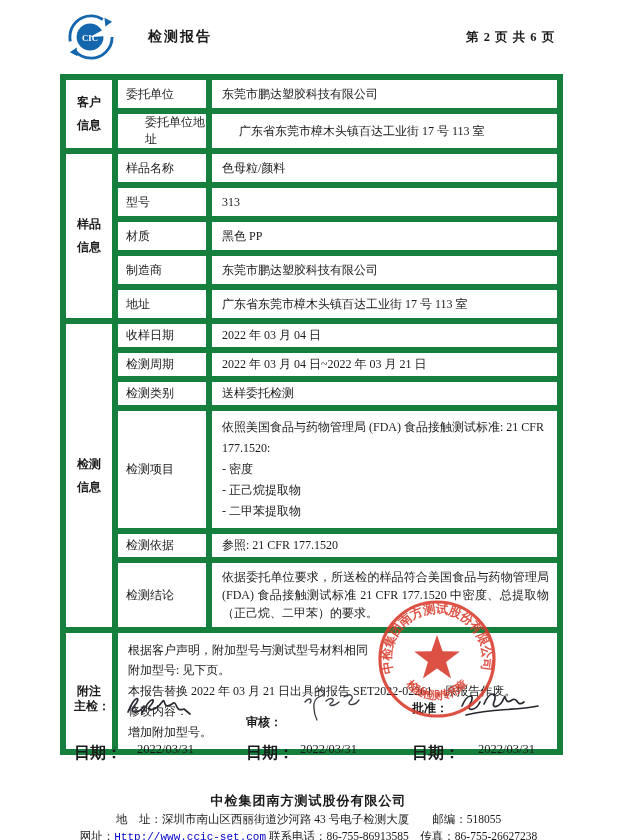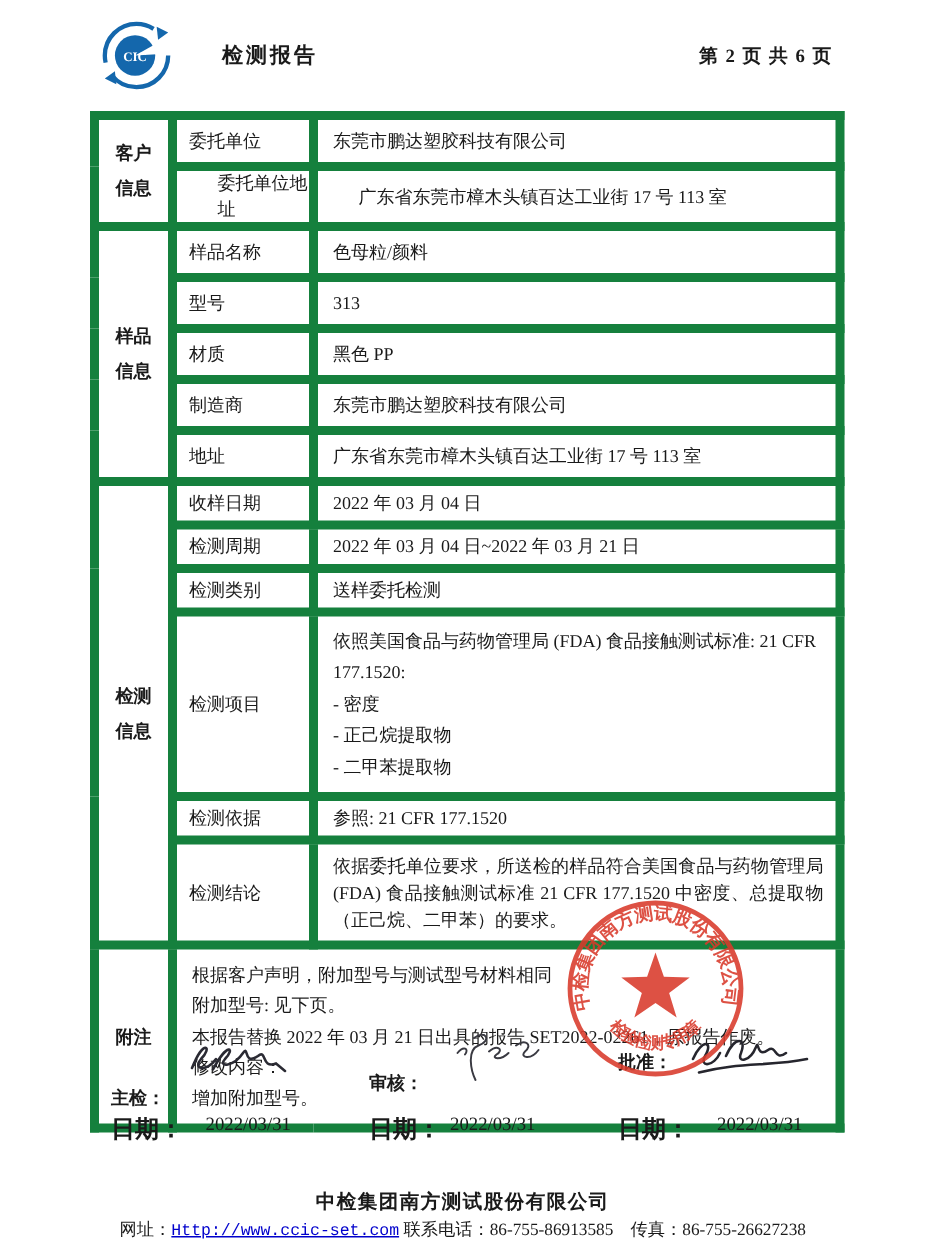--- a/index.html
+++ b/index.html
@@ -133,21 +133,21 @@
       <td class="note" colspan="2">根据客户声明，附加型号与测试型号材料相同
 附加型号: 见下页。
 本报告替换 2022 年 03 月 21 日出具的报告 SET2022-02261，原报告作废。
 修改内容：
 增加附加型号。</td>
     </tr>
   </tbody>
     </table>
 
   <div class="sig-area">
-    <span class="sig-label" style="left:74px; top:724px;">主检：</span>
+    <span class="sig-label" style="left:74px; top:698px;">主检：</span>
     <svg class="sig-svg" style="left:120px; top:686px;" width="76" height="38" viewBox="0 0 76 38">
       <path d="M8 26 C16 6 22 12 14 20 C8 27 18 29 24 20 M22 27 C32 8 37 13 30 20 C25 26 36 25 42 16 C46 10 42 25 52 18 C58 13 54 27 64 23 L70 28" fill="none" stroke="#2a2a33" stroke-width="1.7" stroke-linecap="round"></path>
     </svg>
     <span class="sig-label" style="left:246px; top:698px;margin-top:16px;">审核：</span>
     <svg class="sig-svg" style="left:298px; top:684px;" width="66" height="40" viewBox="0 0 66 40">
       <path d="M18 8 C26 2 30 10 21 13 C13 16 16 30 19 36 M7 18 C11 13 15 15 12 19 M28 17 C34 12 38 16 33 19 C29 22 36 23 41 18 M46 13 C53 8 57 13 52 17 C48 21 56 23 61 16" fill="none" stroke="#3a3a42" stroke-width="1.3" stroke-linecap="round"></path>
     </svg>
     <span class="sig-label" style="left:412px; top:700px;">批准：</span>
     <svg class="sig-svg" style="left:452px; top:684px;" width="92" height="40" viewBox="0 0 92 40">
       <path d="M10 22 C16 8 24 10 18 20 C14 28 24 27 28 18 M32 20 C38 6 46 8 42 18 C39 25 48 24 52 14 C54 8 52 22 60 16 C66 12 64 24 72 18 M14 31 C40 24 62 27 86 22" fill="none" stroke="#26262e" stroke-width="1.7" stroke-linecap="round"></path>
@@ -173,19 +173,20 @@
         <textPath href="#arcTop" startOffset="2" textLength="170">中检集团南方测试股份有限公司</textPath>
       </text>
       <text font-size="11" font-weight="bold" fill="#d93a2b" font-family="Liberation Serif, serif">
         <textPath href="#arcBot" startOffset="2" textLength="70">检验检测专用章</textPath>
       </text>
     </svg>
   </div>
 
   <div class="footer">
     <div class="company">中检集团南方测试股份有限公司</div>
+    <div class="line">地　址：深圳市南山区西丽街道沙河路 43 号电子检测大厦　　邮编：518055</div>
     <div class="line">
       <span>网址：</span><span class="url">Http://www.ccic-set.com</span>
       <span>联系电话：86-755-86913585　传真：86-755-26627238</span>
     </div>
   </div>
 
 </div>
 
 </body></html>

